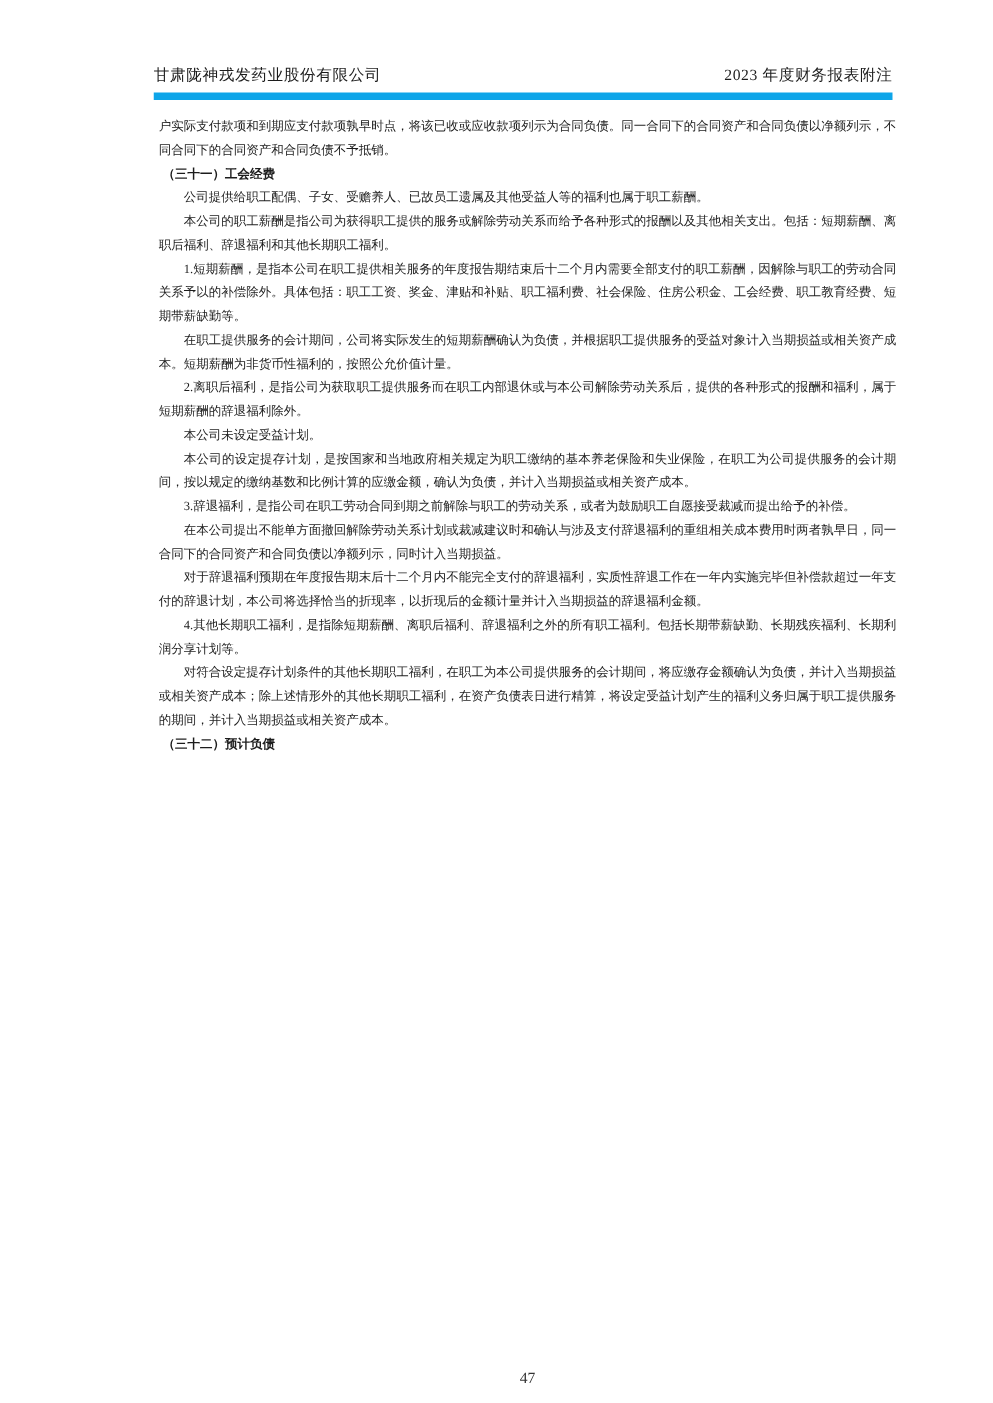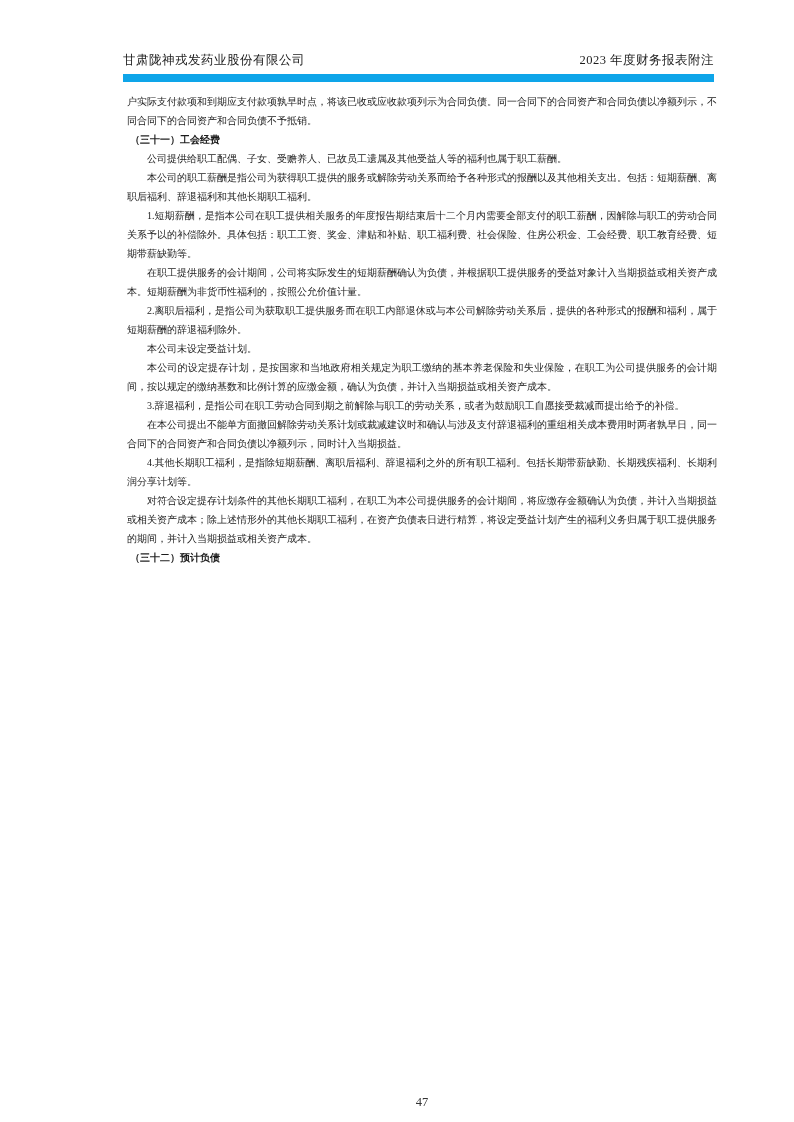--- a/index.html
+++ b/index.html
@@ -21,21 +21,21 @@
   .header {
     position: absolute;
     top: 52px;
     left: 123px;
     right: 80px;
     display: flex;
     justify-content: space-between;
     align-items: flex-end;
     font-size: 12.5px;
     color: #1c1c1c;
-    border-bottom: 8px solid #0ea5e9;
+    border-bottom: 6px solid #0ea5e9;
     padding-bottom: 5px;
   }
   .header .company { letter-spacing: 0.5px; }
   .header .doc-title { letter-spacing: 0.5px; text-align: center; }
   .body-text {
     position: absolute;
     top: 92px;
     left: 127px;
     width: 590px;
     font-size: 10px;
@@ -78,20 +78,21 @@
     <p class="heading">（三十一）工会经费</p>
     <p class="para">公司提供给职工配偶、子女、受赡养人、已故员工遗属及其他受益人等的福利也属于职工薪酬。</p>
     <p class="para">本公司的职工薪酬是指公司为获得职工提供的服务或解除劳动关系而给予各种形式的报酬以及其他相关支出。包括：短期薪酬、离职后福利、辞退福利和其他长期职工福利。</p>
     <p class="para">1.短期薪酬，是指本公司在职工提供相关服务的年度报告期结束后十二个月内需要全部支付的职工薪酬，因解除与职工的劳动合同关系予以的补偿除外。具体包括：职工工资、奖金、津贴和补贴、职工福利费、社会保险、住房公积金、工会经费、职工教育经费、短期带薪缺勤等。</p>
     <p class="para">在职工提供服务的会计期间，公司将实际发生的短期薪酬确认为负债，并根据职工提供服务的受益对象计入当期损益或相关资产成本。短期薪酬为非货币性福利的，按照公允价值计量。</p>
     <p class="para">2.离职后福利，是指公司为获取职工提供服务而在职工内部退休或与本公司解除劳动关系后，提供的各种形式的报酬和福利，属于短期薪酬的辞退福利除外。</p>
     <p class="para">本公司未设定受益计划。</p>
     <p class="para">本公司的设定提存计划，是按国家和当地政府相关规定为职工缴纳的基本养老保险和失业保险，在职工为公司提供服务的会计期间，按以规定的缴纳基数和比例计算的应缴金额，确认为负债，并计入当期损益或相关资产成本。</p>
     <p class="para">3.辞退福利，是指公司在职工劳动合同到期之前解除与职工的劳动关系，或者为鼓励职工自愿接受裁减而提出给予的补偿。</p>
     <p class="para">在本公司提出不能单方面撤回解除劳动关系计划或裁减建议时和确认与涉及支付辞退福利的重组相关成本费用时两者孰早日，同一合同下的合同资产和合同负债以净额列示，同时计入当期损益。</p>
+    <p class="para">对于辞退福利预期在年度报告期末后十二个月内不能完全支付的辞退福利，实质性辞退工作在一年内实施完毕但补偿款超过一年支付的辞退计划，本公司将选择恰当的折现率，以折现后的金额计量并计入当期损益的辞退福利金额。</p>
     <p class="para">4.其他长期职工福利，是指除短期薪酬、离职后福利、辞退福利之外的所有职工福利。包括长期带薪缺勤、长期残疾福利、长期利润分享计划等。</p>
     <p class="para">对符合设定提存计划条件的其他长期职工福利，在职工为本公司提供服务的会计期间，将应缴存金额确认为负债，并计入当期损益或相关资产成本；除上述情形外的其他长期职工福利，在资产负债表日进行精算，将设定受益计划产生的福利义务归属于职工提供服务的期间，并计入当期损益或相关资产成本。</p>
     <p class="heading">（三十二）预计负债</p>
   </div>
 
   <div class="page-number">47</div>
 
 </div>
 
 </body></html>

